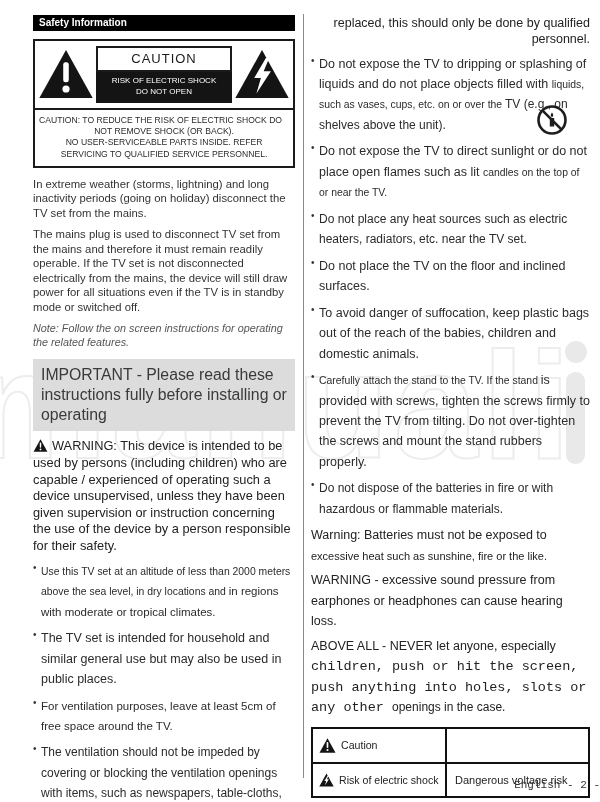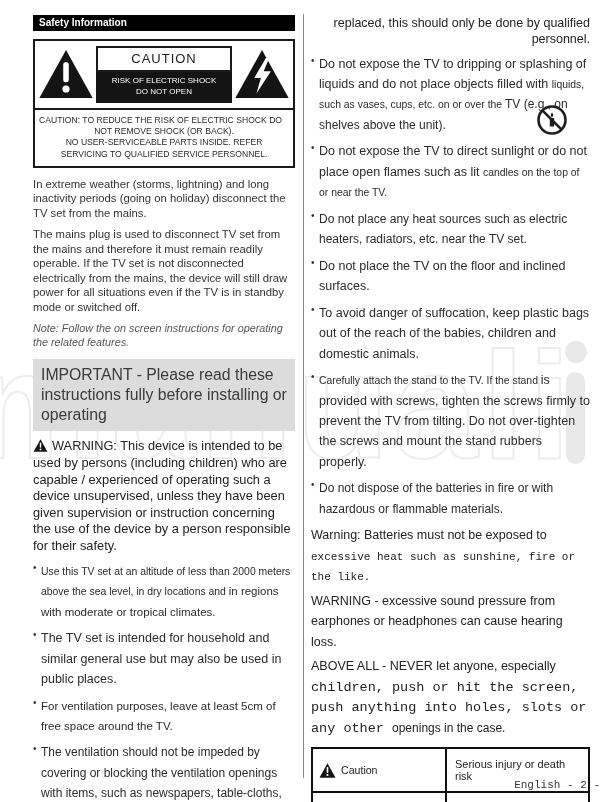--- a/index.html
+++ b/index.html
@@ -55,21 +55,21 @@
   }
 
   .warning-para{font-size:12.8px;line-height:1.3;color:#222;margin-bottom:5px;}
   .warn-tri-inline{float:left;margin:1px 4px 0 0;}
 
   .bullet{display:flex;margin-bottom:6px;justify-content:center;}
   .bullet .bt{flex:1;line-height:1.28;color:#2b2b2b;}
   .bullet::before{content:"•";font-size:10px;width:8px;flex:0 0 8px;color:#333;padding-top:2px;}
 
   .s10{font-size:10.4px;}
-  .s11{font-size:11px;font-family:Liberation Mono, monospace;}
+  .s11{font-size:11px;}
   .s115{font-size:11.5px;}
   .s12{font-size:12px;}
   .s125{font-size:12.5px;}
   .s135{font-size:13.5px;font-family:Liberation Mono, monospace;}
 
   
   .cont{margin:0 0 5px 0;font-size:12.5px;line-height:1.3;color:#222;padding-left:10px;text-align:right;}
   .rblock{margin:0 0 4px 0;line-height:1.28;color:#222;}
   .no-flame{position:absolute;left:224px;top:88px;}
 
@@ -198,23 +198,20 @@
     <div class="rc-table">
       <div class="trow">
         <div class="tcell-icon">
           <svg width="17" height="15" viewBox="0 0 100 90">
             <path d="M50 2 L98 88 L2 88 Z" fill="#141414"></path>
             <rect x="45" y="24" width="10" height="36" rx="4" fill="#ffffff"></rect>
             <circle cx="50" cy="72" r="6.5" fill="#ffffff"></circle>
           </svg>
           <span>Caution</span>
         </div>
-        <div class="tcell-desc">
-          <span>Serious injury or death risk</span>
-        </div>
       </div>
       <div class="trow">
         <div class="tcell-icon">
           <svg width="15" height="14" viewBox="0 0 100 90">
             <path d="M50 2 L98 88 L2 88 Z" fill="#141414"></path>
             <polygon points="57,16 36,52 48,52 40,80 66,40 53,40 63,16" fill="#ffffff"></polygon>
           </svg>
           <span>Risk of electric shock</span>
         </div>
         <div class="tcell-desc">

